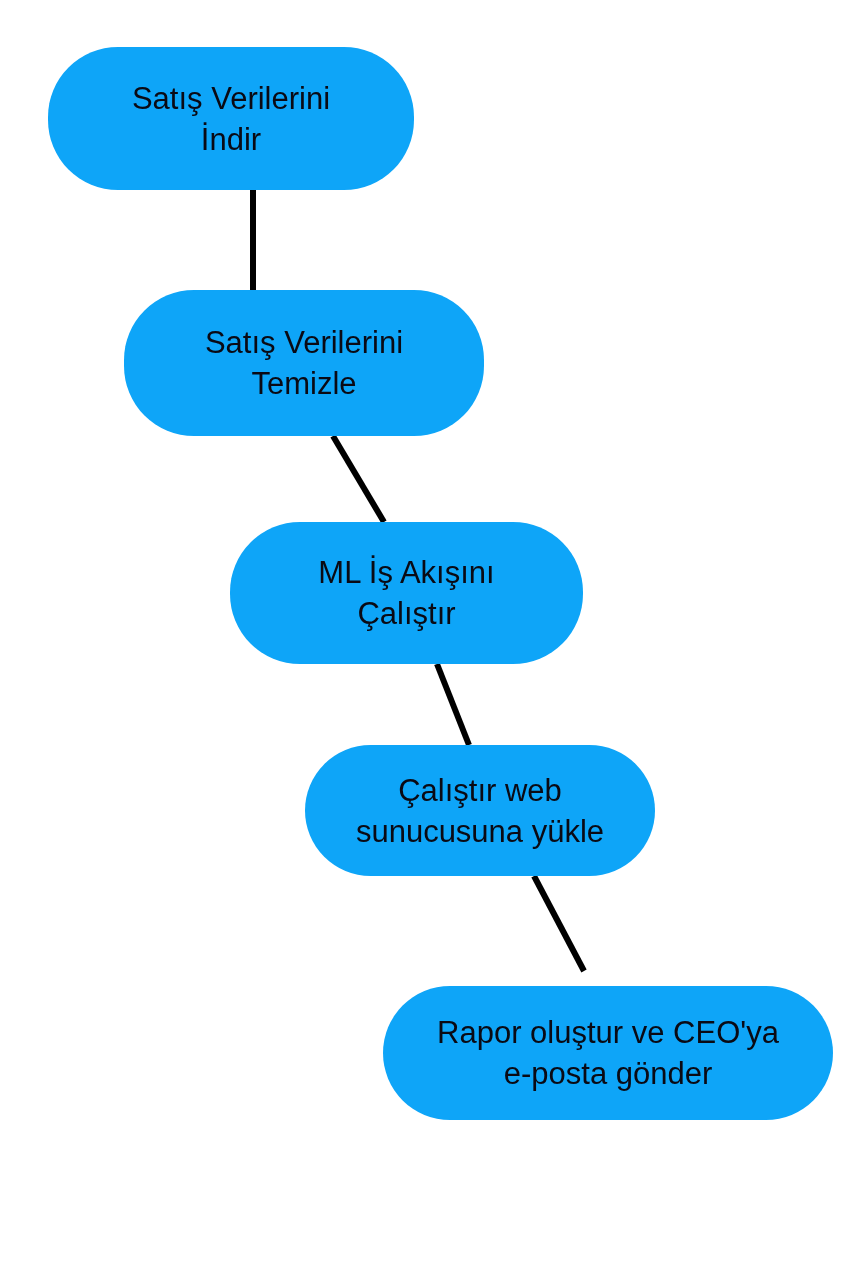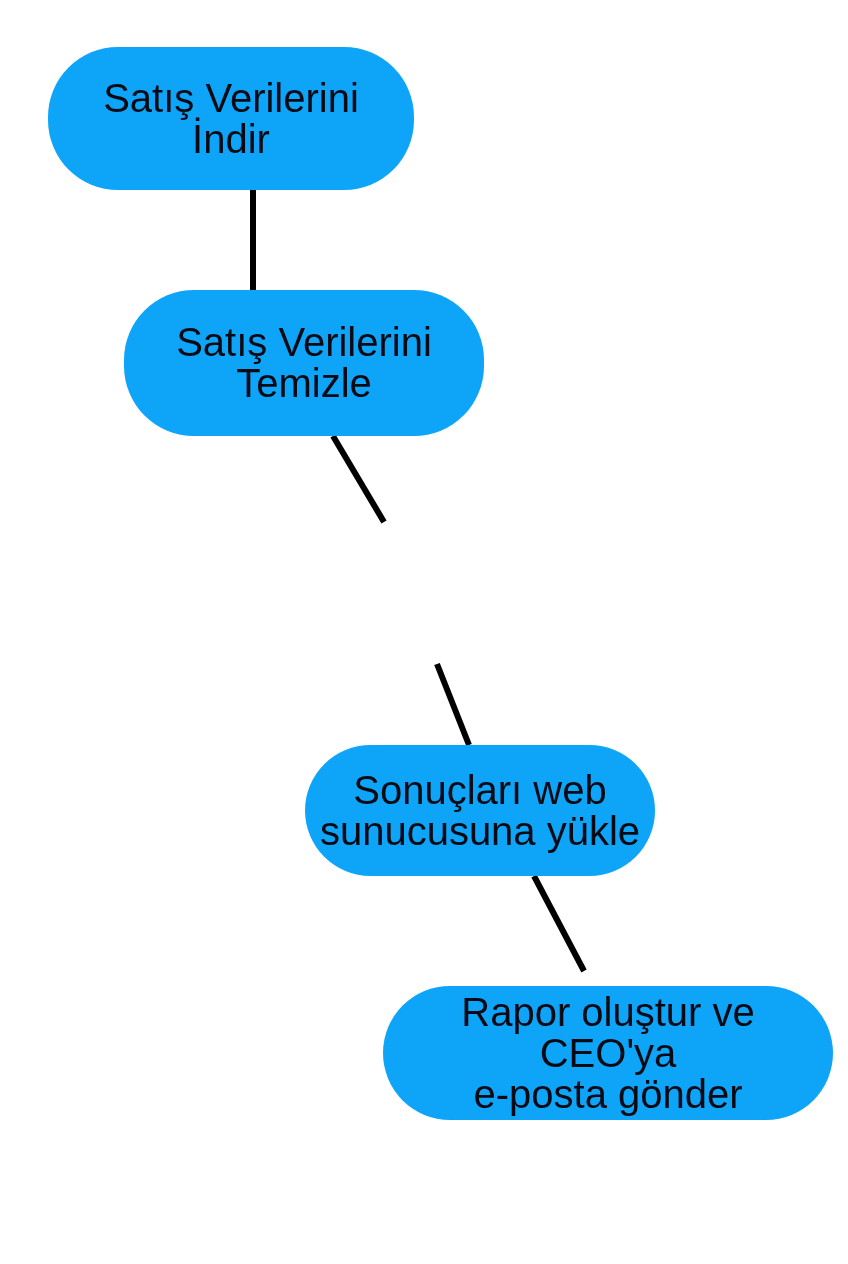--- a/index.html
+++ b/index.html
@@ -32,21 +32,21 @@
     .node {
       position: absolute;
       box-sizing: border-box;
       background: #0ea5f8;
       border-radius: 70px;
       display: flex;
       align-items: center;
       justify-content: center;
       text-align: center;
       color: #0a0a14;
-      font-size: 40px;
+      font-size: 31px;
       line-height: 41px;
       padding: 0 10px;
       z-index: 2;
       cursor: pointer;
     }
     .node .label {
       display: block;
       white-space: pre-line;
     }
   </style>
@@ -64,23 +64,27 @@
   <div class="node" style="left:48px; top:47px; width:366px; height:143px;">
     <span class="label">Satış Verilerini
 İndir</span>
   </div>
 
   <div class="node" style="left:124px; top:290px; width:360px; height:146px;">
     <span class="label">Satış Verilerini
 Temizle</span>
   </div>
 
+  <div class="node" style="left:230px; top:522px; width:353px; height:142px;">
+    <span class="label">ML İş Akışını
+Çalıştır</span>
+  </div>
 
   <div class="node" style="left:305px; top:745px; width:350px; height:131px;">
-    <span class="label">Sonuçları web
+    <span class="label">Çalıştır web
 sunucusuna yükle</span>
   </div>
 
   <div class="node" style="left:383px; top:986px; width:450px; height:134px;">
     <span class="label">Rapor oluştur ve CEO'ya
 e-posta gönder</span>
   </div>
 </div>
 
 </body></html>

